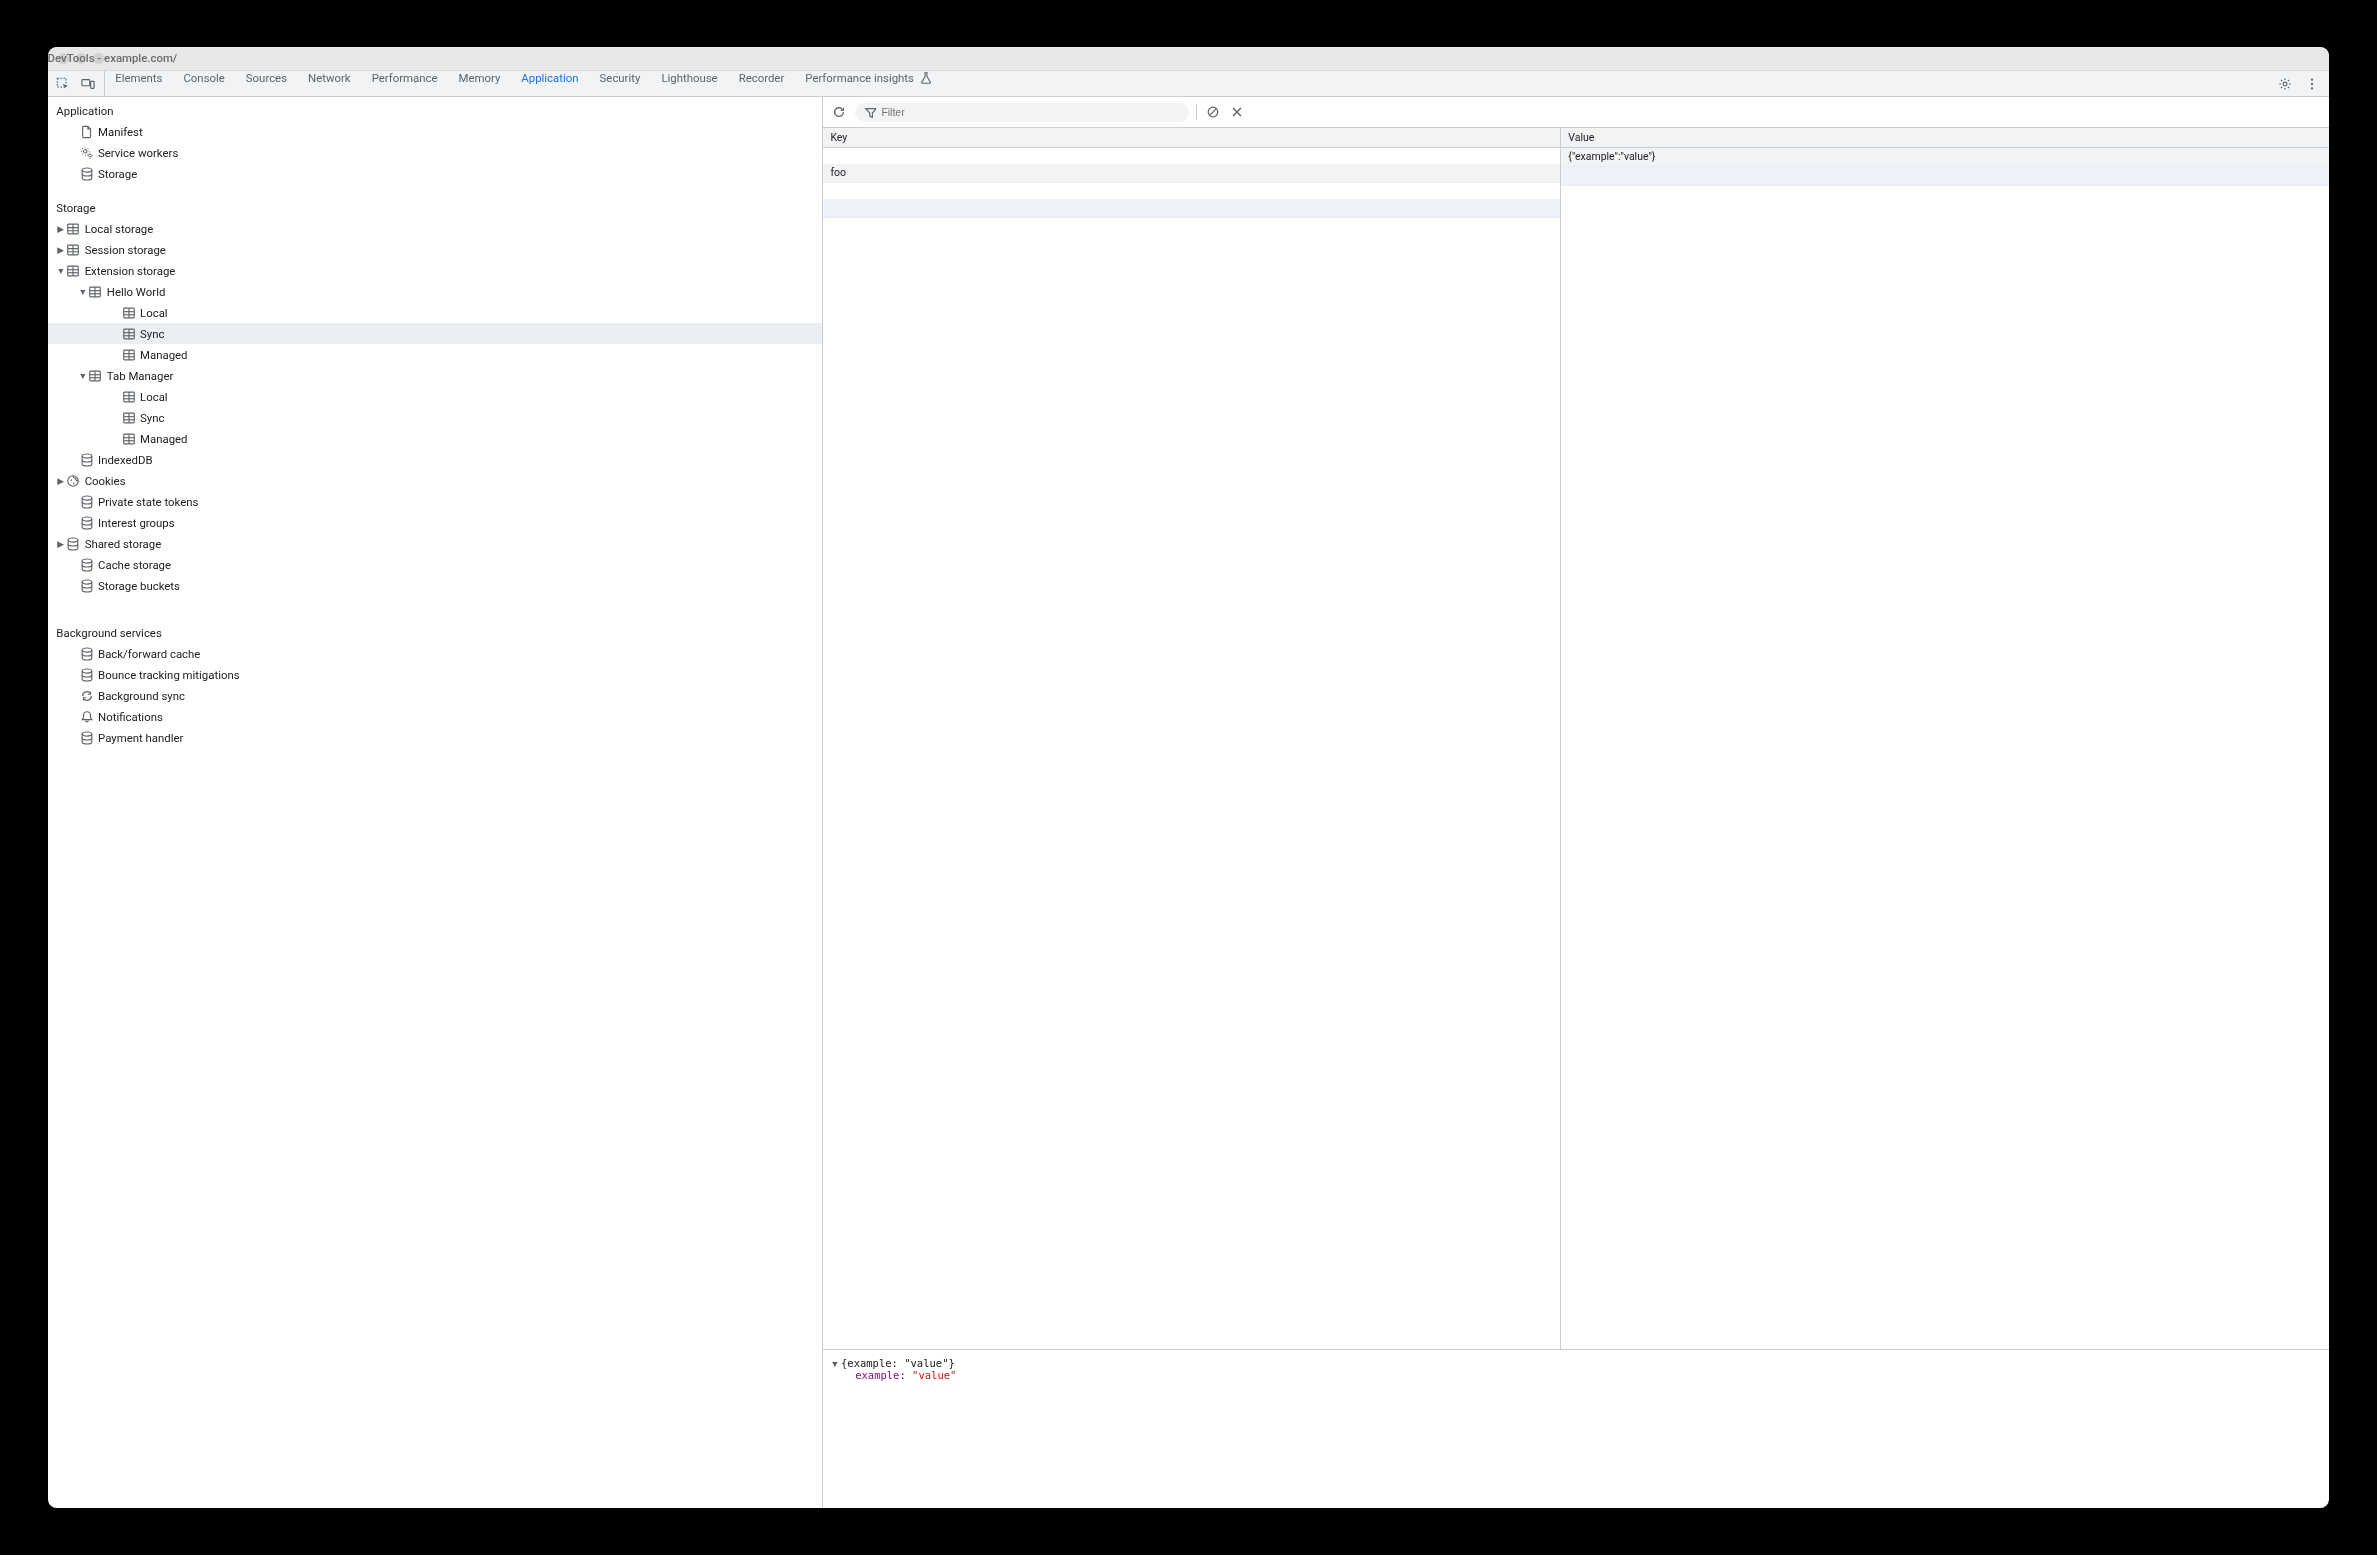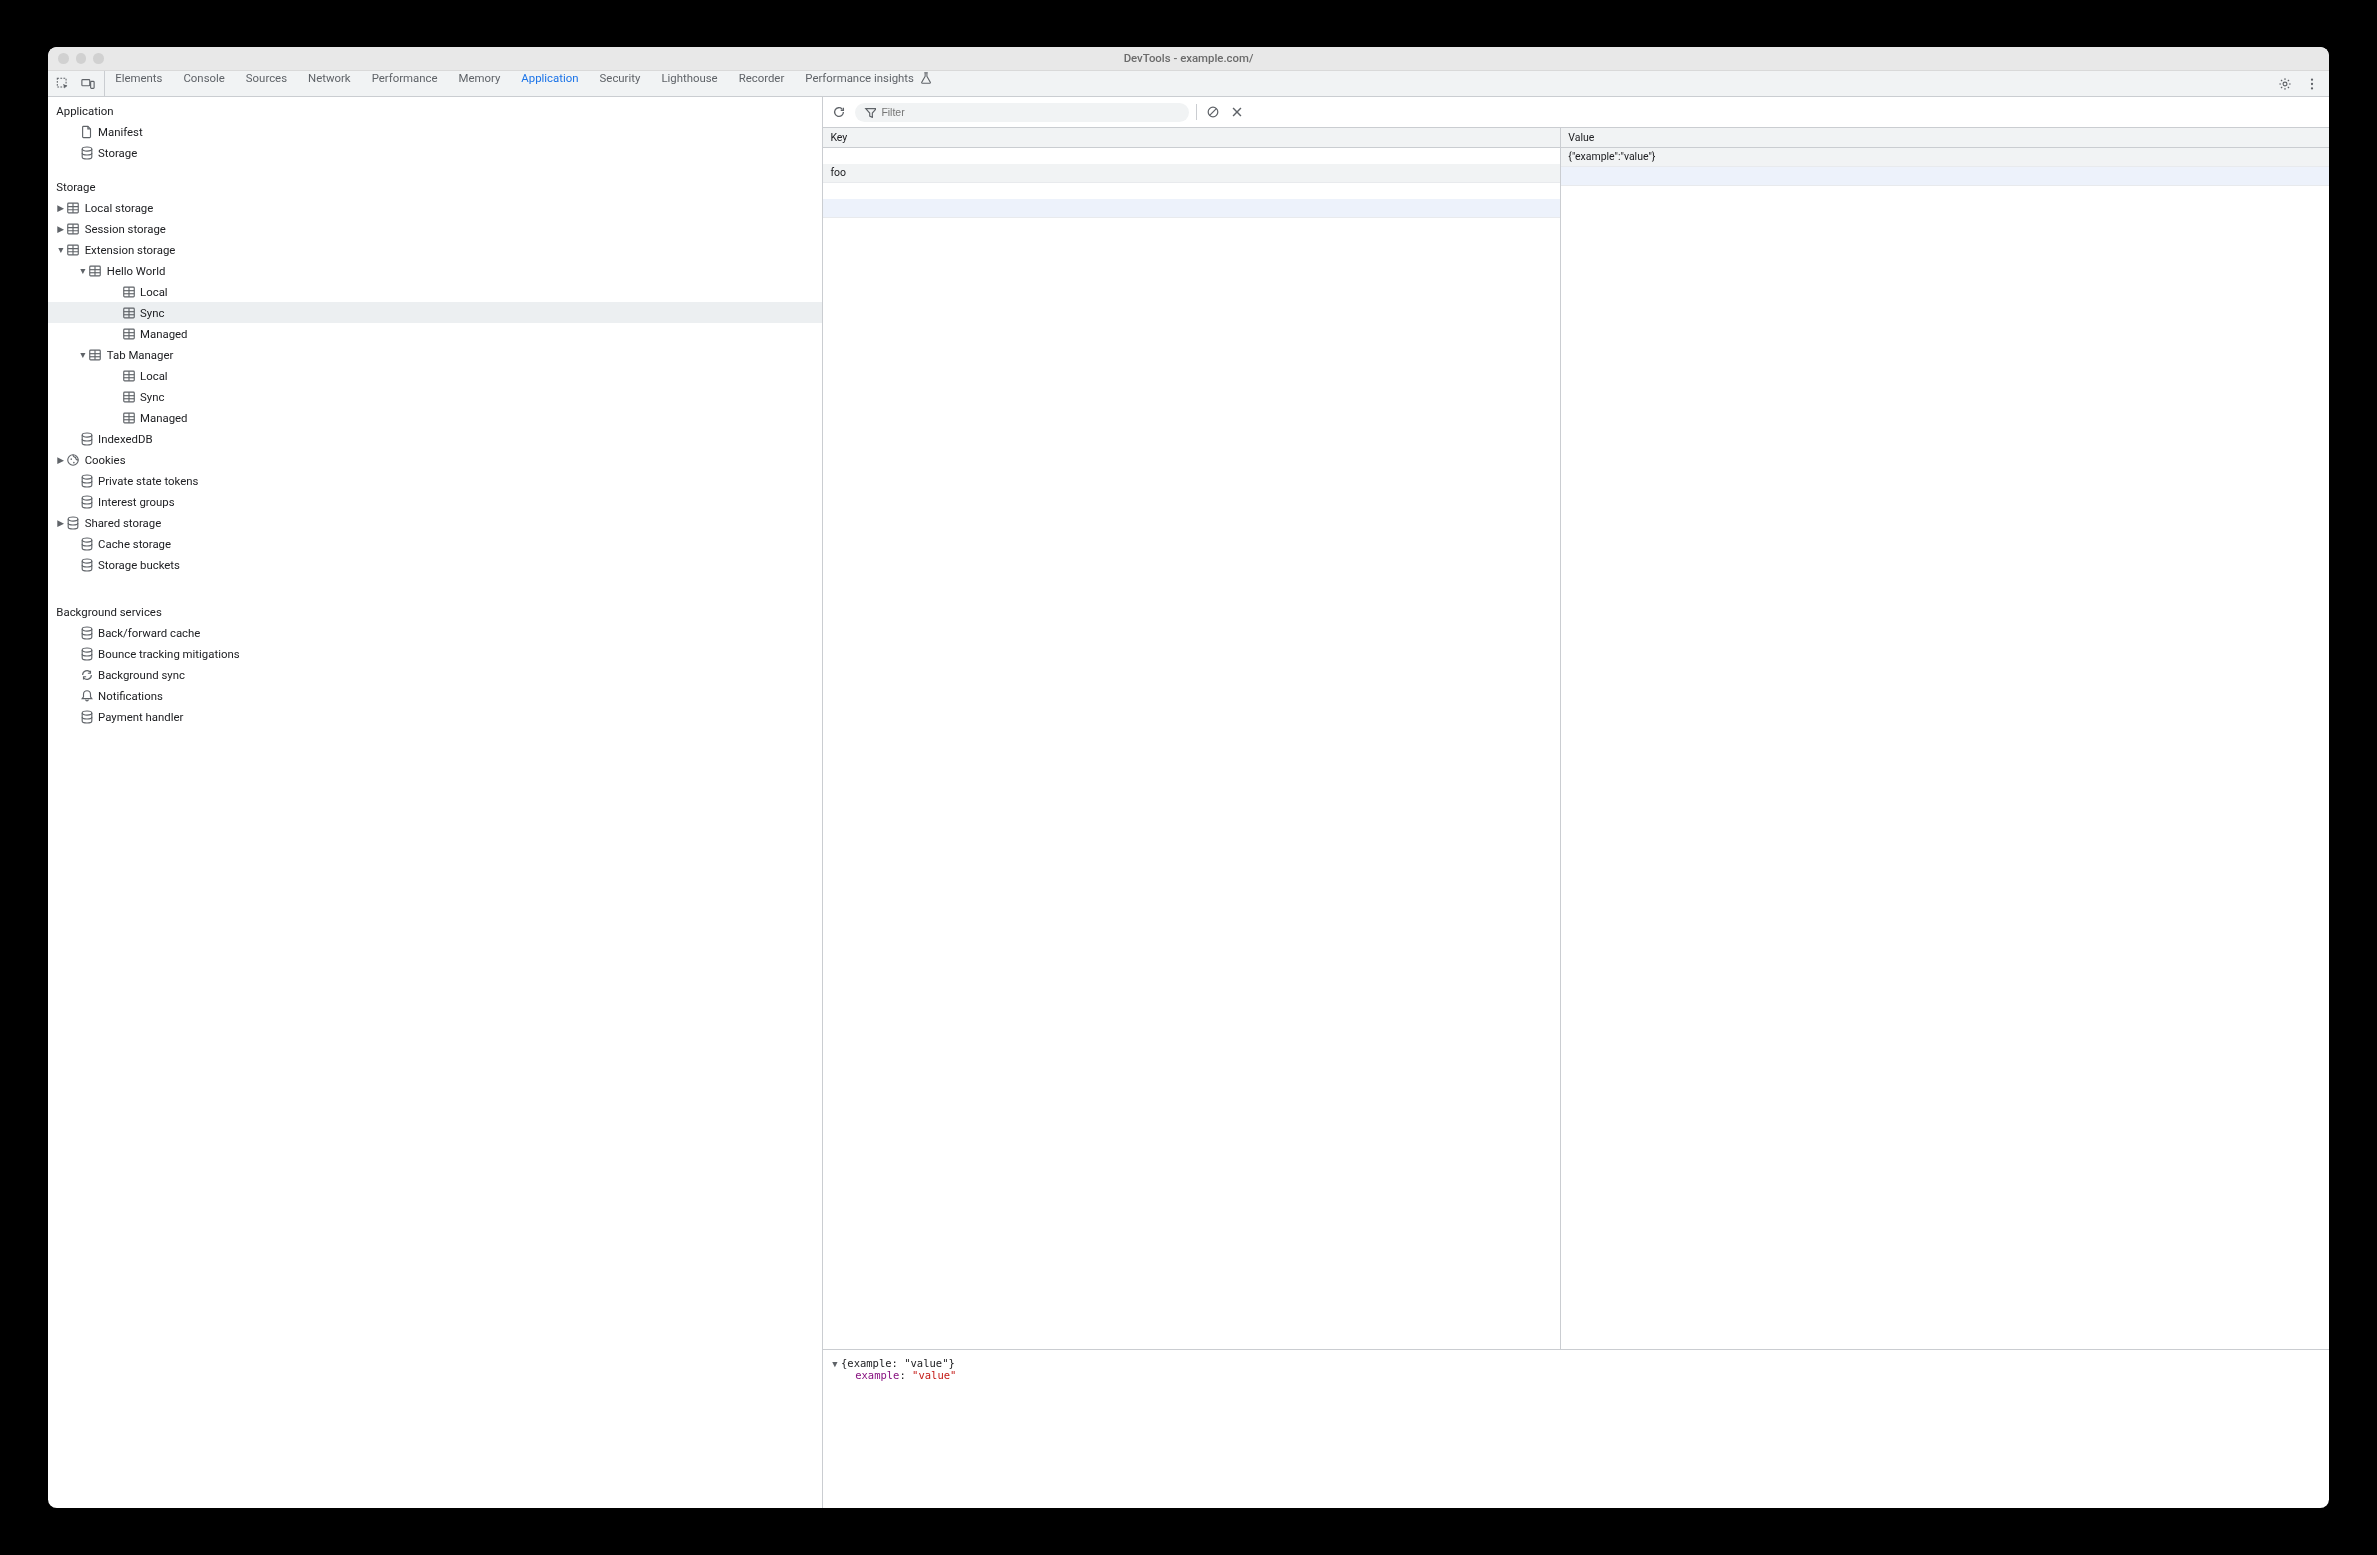--- a/index.html
+++ b/index.html
@@ -37,21 +37,21 @@
     gap: 7px;
     margin-left: 10.5px;
   }
   .traffic span {
     width: 10.5px; height: 10.5px; border-radius: 50%;
     background: #d1d1d1;
   }
   .title {
     position: absolute;
     left: 0; right: 0;
-    text-align: center;
+    text-align: left;
     font-size: 11.4px;
     color: #6b6b6b;
     font-weight: 500;
     pointer-events: none;
   }
   
   .toolbar {
     height: 26px;
     background: #f1f3f4;
     border-bottom: 0.9px solid #cacdd1;
@@ -407,20 +407,28 @@
         <span class="ticon">
             <svg width="14" height="14" viewBox="0 0 16 16">
               <use href="#i-doc"></use>
             </svg>
           </span>
         <span class="label">Manifest</span>
       </div>
       <div class="tree-item pad1">
         <span class="ticon">
             <svg width="14" height="14" viewBox="0 0 16 16">
+              <use href="#i-gears"></use>
+            </svg>
+          </span>
+        <span class="label">Service workers</span>
+      </div>
+      <div class="tree-item pad1">
+        <span class="ticon">
+            <svg width="14" height="14" viewBox="0 0 16 16">
               <use href="#i-database"></use>
             </svg>
           </span>
         <span class="label">Storage</span>
       </div>
 
       <div class="section-title" style="margin-top:8.8px">Storage</div>
 
       <div class="tree-item pad0">
         <span class="arrow">▶</span>

